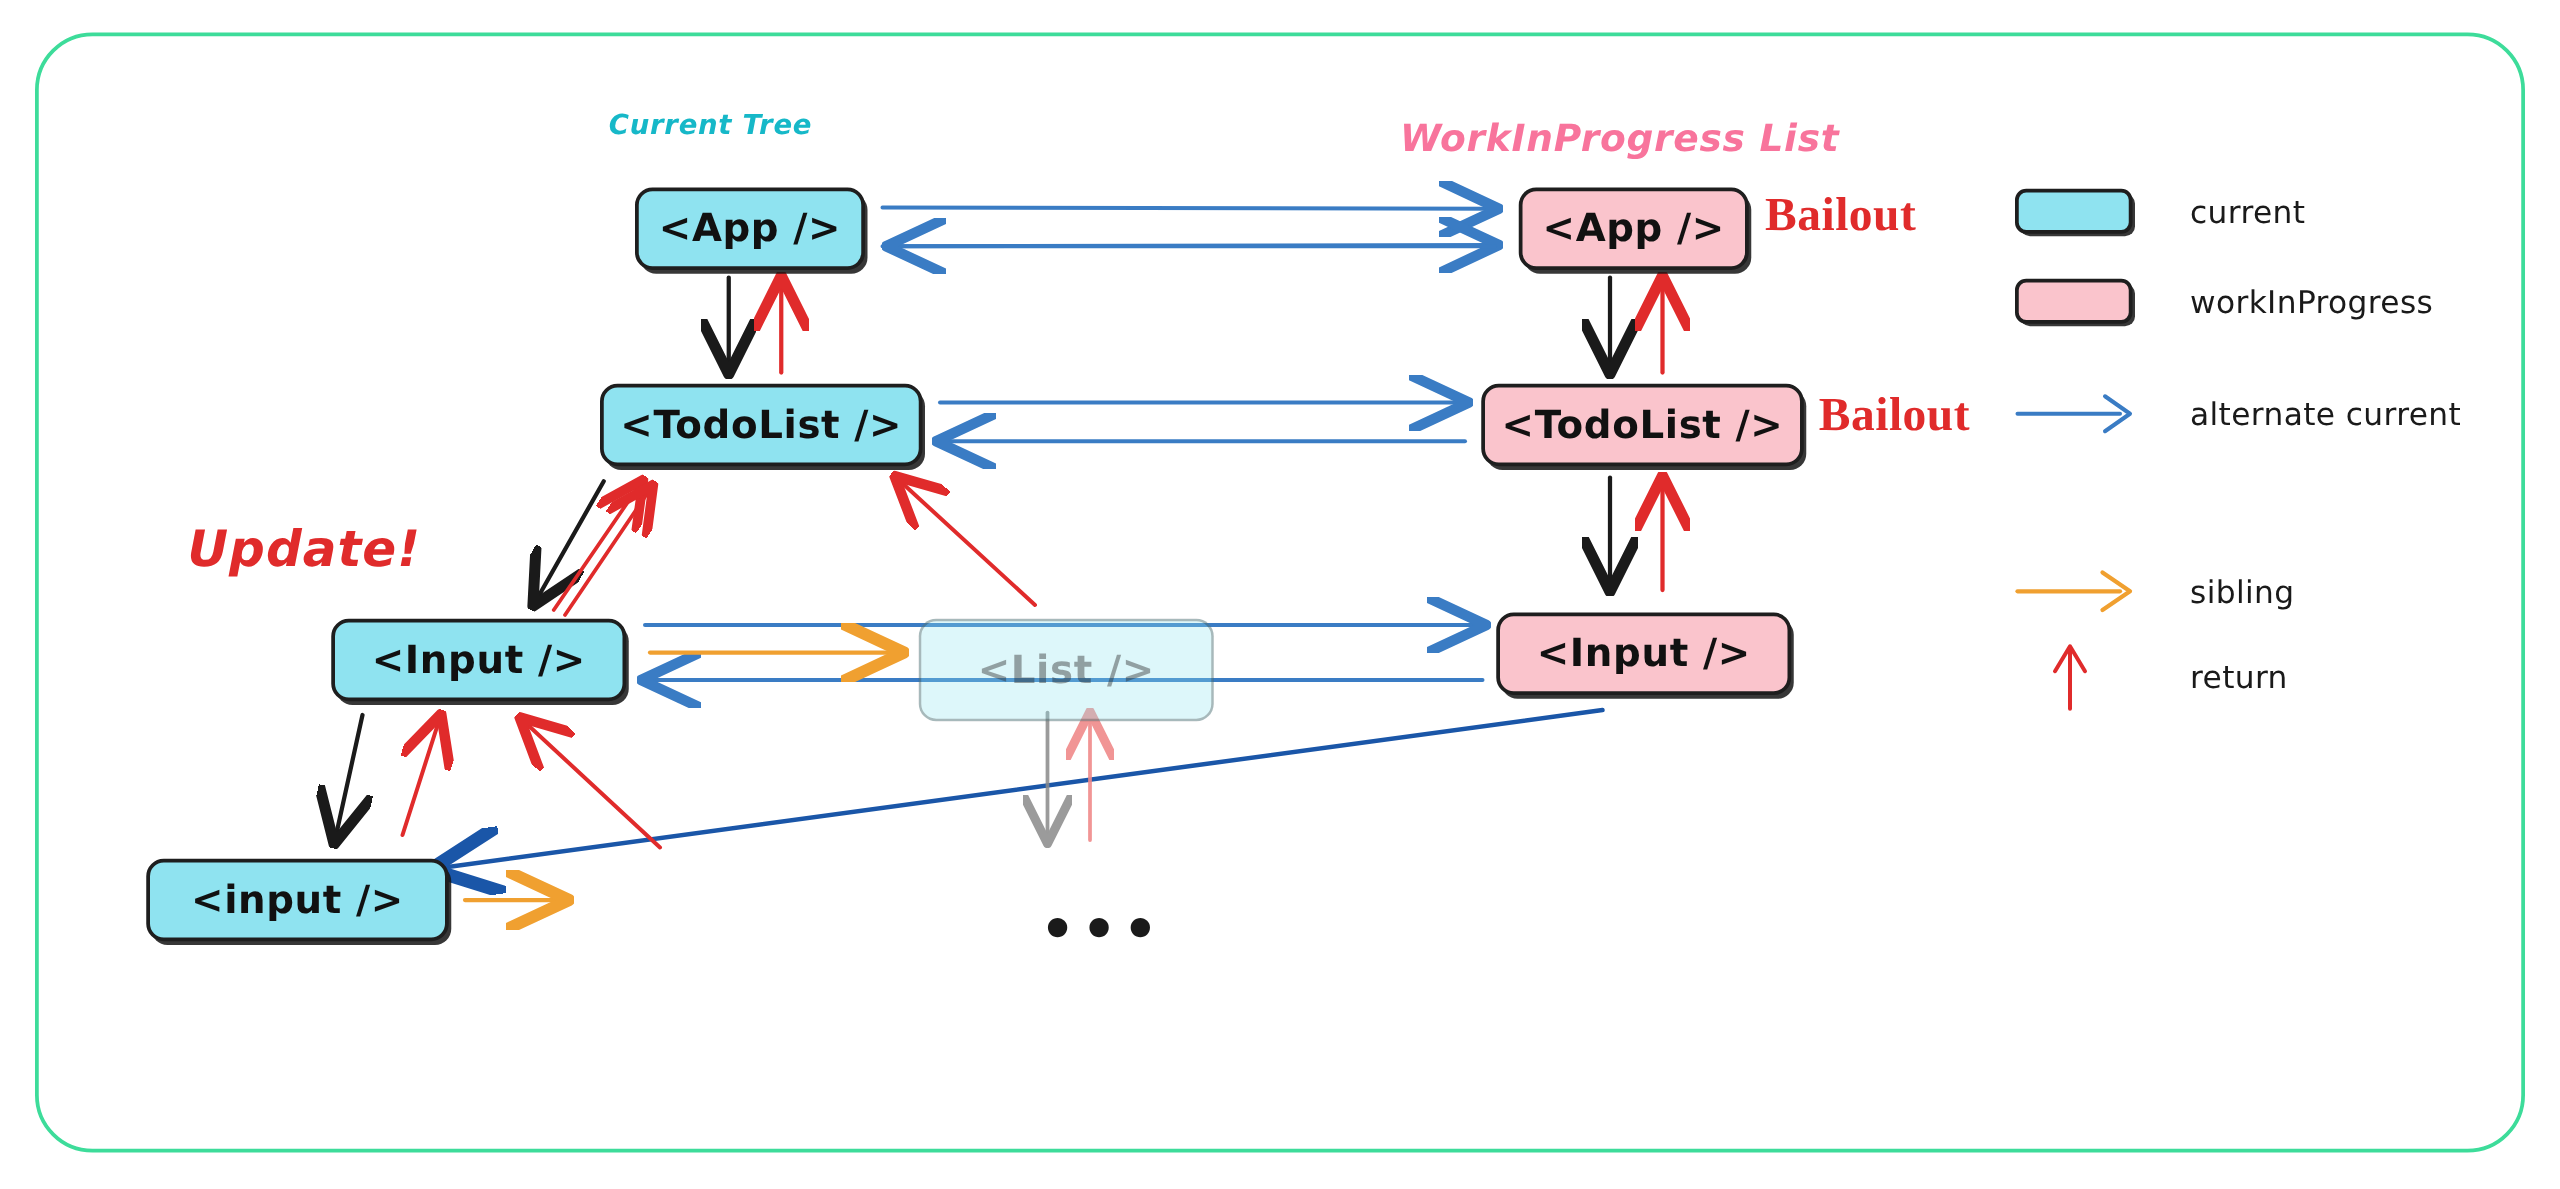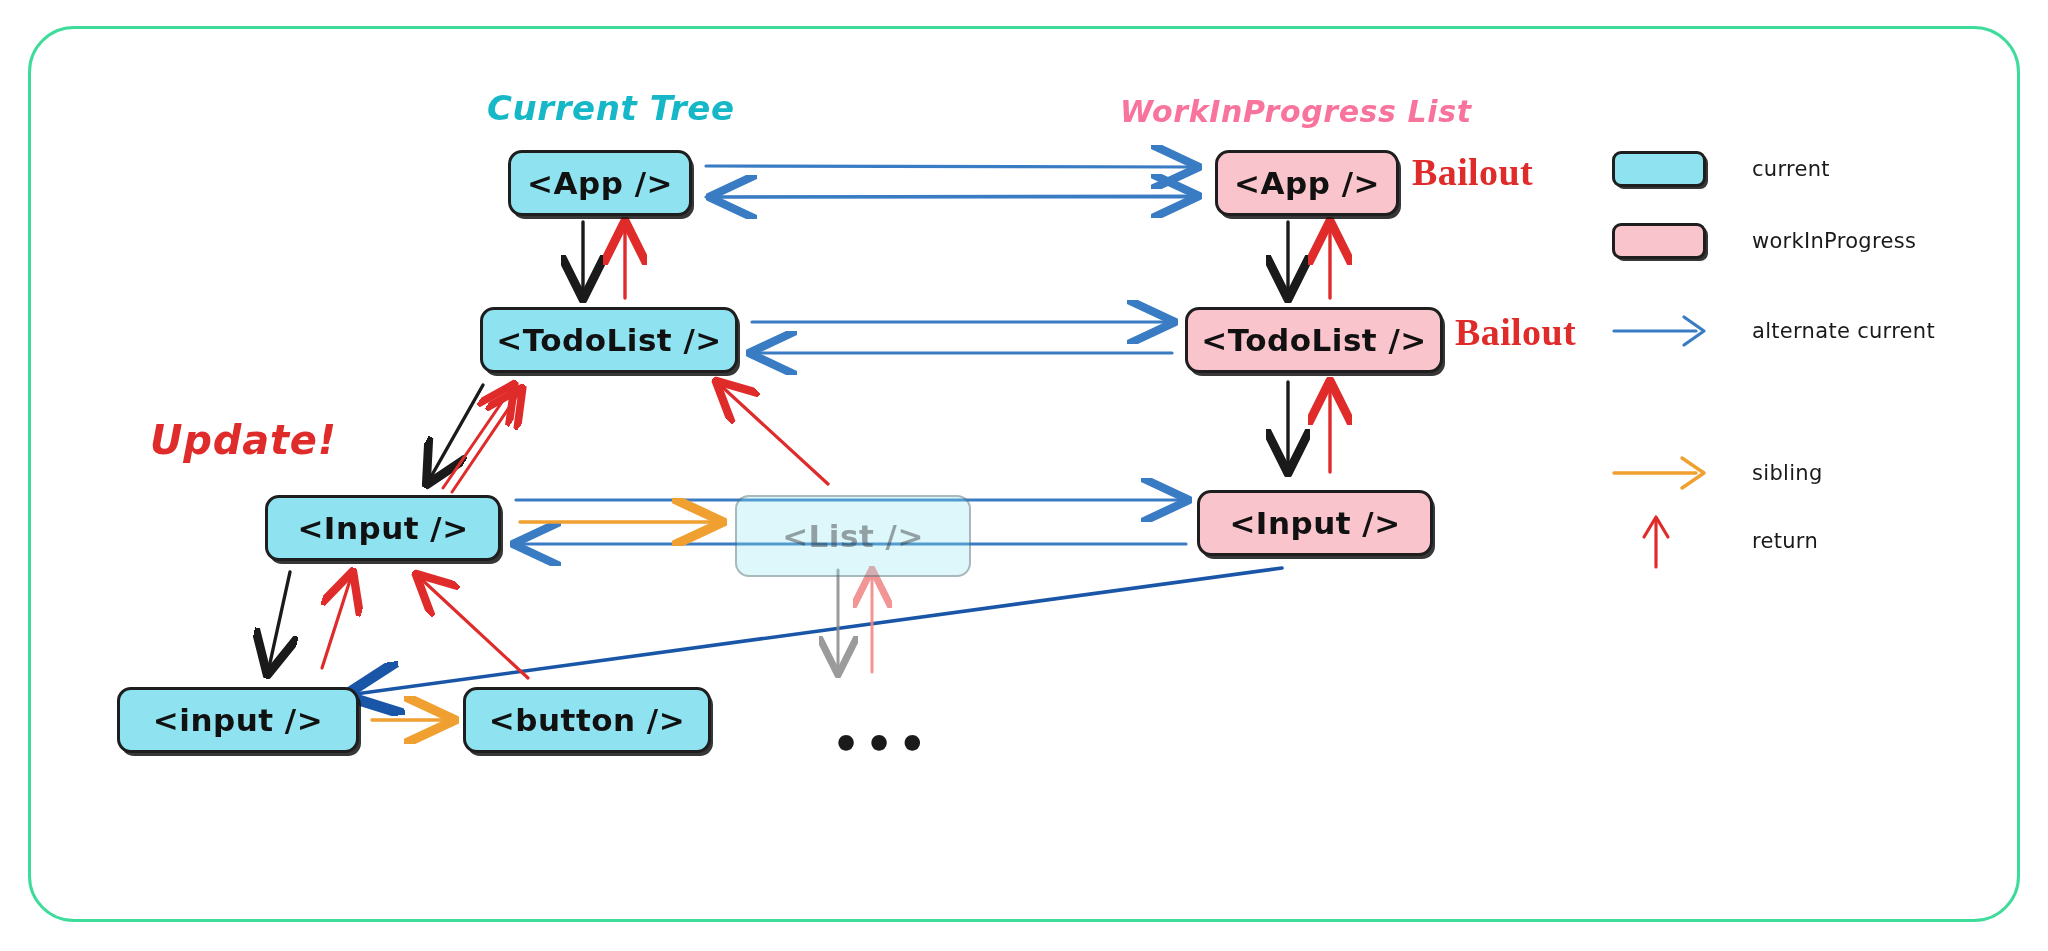--- a/index.html
+++ b/index.html
@@ -62,21 +62,21 @@
   }
   
   .label {
     position: absolute;
     font-family: "DejaVu Sans", sans-serif;
     white-space: nowrap;
     z-index: 6;
   }
   .tree-title-current {
     color: #16b8c8;
-    font-size: 34px;
+    font-size: 22px;
     font-weight: 600;
     font-style: italic;
     letter-spacing: 0.6px;
   }
   .tree-title-wip {
     color: #f8749c;
     font-size: 30px;
     font-weight: 600;
     font-style: italic;
     letter-spacing: 0.6px;
@@ -133,21 +133,21 @@
     border: 3.5px solid #1e1e1e;
     border-radius: 9px;
     box-sizing: border-box;
     box-shadow: 3px 3px 0 -1px rgba(20,20,20,0.85);
   }
   .legend-swatch.current { background: #8fe3f0; }
   .legend-swatch.wip     { background: #fac4cc; }
   .legend-text {
     margin-left: 30px;
     font-family: "DejaVu Sans", sans-serif;
-    font-size: 21px;
+    font-size: 25px;
     color: #1a1a1a;
     letter-spacing: 0.3px;
     white-space: nowrap;
   }
   .legend-key svg { position: absolute; left: 0; top: 0; }
 </style>
 </head>
 <body>
 
 <div id="stage">
@@ -272,21 +272,20 @@
   <div class="label bailout" style="left:1412px; top:150px;">Bailout</div>
   <div class="label bailout" style="left:1455px; top:310px;">Bailout</div>
   <div class="label update" style="left:150px; top:417px;">Update!</div>
   <div class="label ellipsis" style="left:832px; top:735px;">•••</div>
 
   <div class="node current" style="left:508px; top:150px; width:184px; height:66px;">&lt;App /&gt;</div>
   <div class="node current" style="left:480px; top:307px; width:258px; height:66px;">&lt;TodoList /&gt;</div>
   <div class="node current" style="left:265px; top:495px; width:236px; height:66px;">&lt;Input /&gt;</div>
   <div class="node ghost" style="left:735px; top:495px; width:236px; height:82px;">&lt;List /&gt;</div>
   <div class="node current" style="left:117px; top:687px; width:242px; height:66px;">&lt;input /&gt;</div>
-  <div class="node current" style="left:463px; top:687px; width:248px; height:66px;">&lt;button /&gt;</div>
 
   <div class="node wip" style="left:1215px; top:150px; width:184px; height:66px;">&lt;App /&gt;</div>
   <div class="node wip" style="left:1185px; top:307px; width:258px; height:66px;">&lt;TodoList /&gt;</div>
   <div class="node wip" style="left:1197px; top:490px; width:236px; height:66px;">&lt;Input /&gt;</div>
 
   <div id="legend">
 
     <div class="legend-row" style="top:0px;">
       <div class="legend-key">
         <div class="legend-swatch current"></div>

